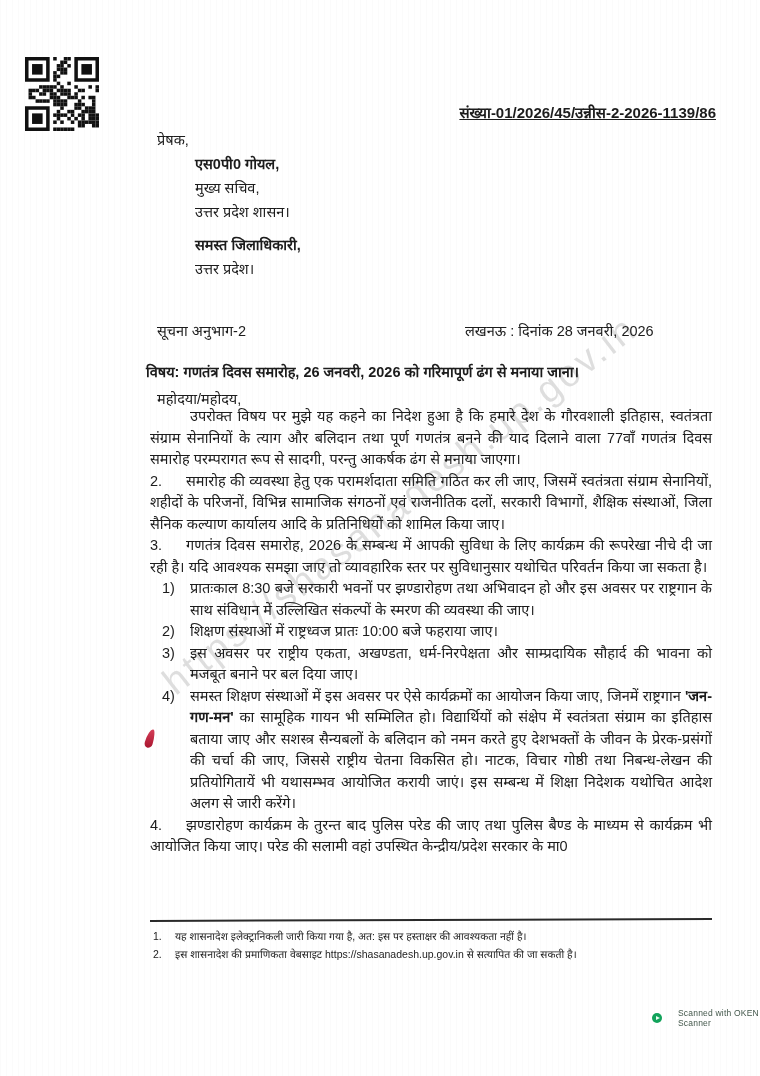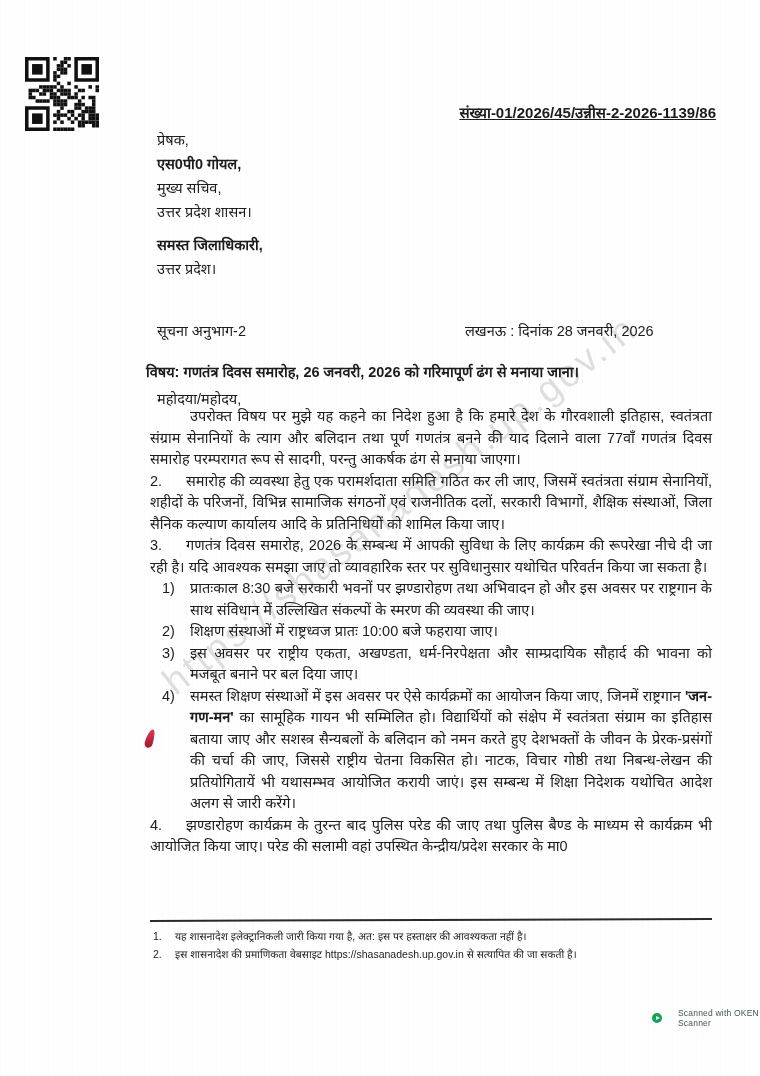--- a/index.html
+++ b/index.html
@@ -19,21 +19,21 @@
   }
   .qr { position:absolute; left:25px; top:57px; width:74px; height:74px; z-index:2; }
   .qr svg { width:100%; height:100%; fill:#111; }
   .ref-number {
     position:absolute; top:102px; right:44px; z-index:2;
     font-weight:bold; font-size:15px; text-decoration:underline;
   }
   .block { position:absolute; z-index:2; font-size:14.5px; line-height:24px; }
   .sender-block { left:157px; top:128px; }
   .recipient-block { left:157px; top:233px; }
-  .indent { }
+  .indent { margin-left:38px; }
   .bold { font-weight:bold; }
   .info-row { position:absolute; top:320px; left:157px; right:50px; z-index:2; font-size:14.5px; }
   .info-row .place-date { position:absolute; left:308px; top:0; }
   .subject-line { position:absolute; left:146px; top:361px; width:562px; z-index:2; font-size:14.5px; font-weight:bold; }
   .salutation { position:absolute; left:157px; top:388px; z-index:2; font-size:14.5px; font-weight:normal; }
   .body-text {
     position:absolute; left:150px; top:406px; width:562px; z-index:2;
     font-size:14.5px; line-height:21.5px; text-align:justify;
   }
   .body-text p { margin:0; }

